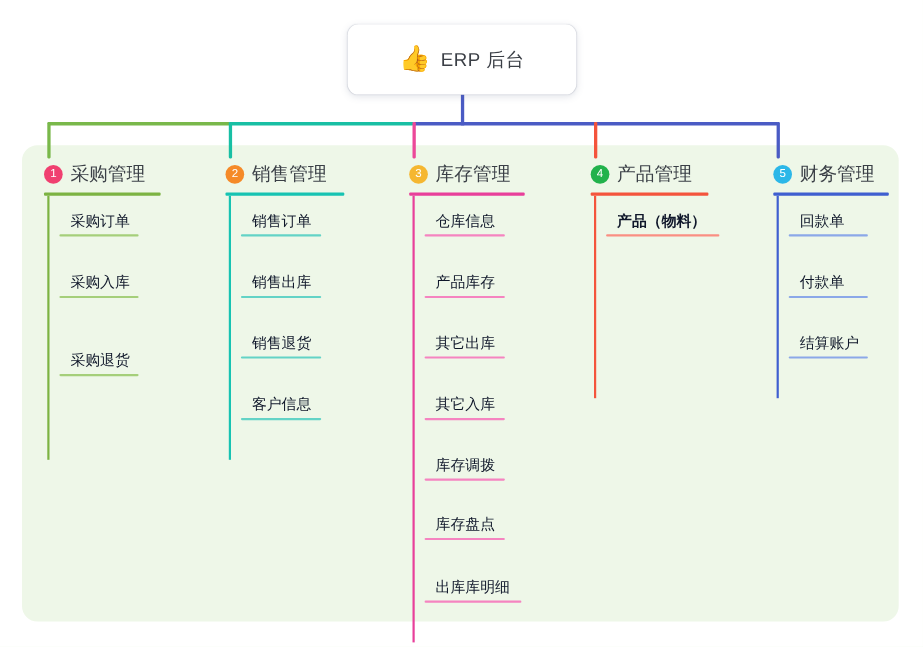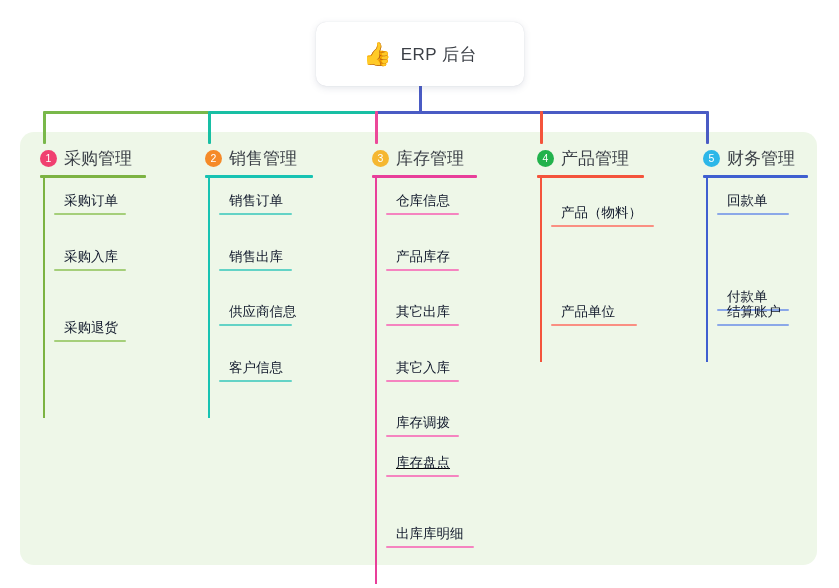--- a/index.html
+++ b/index.html
@@ -105,21 +105,21 @@
         <div class="spine" style="height: 239.5px; background: rgb(23, 195, 178);"></div>
         <div class="leaf" style="top: 47px; width: 73px;">
           <span class="leaf-label">销售订单</span>
           <div class="leaf-rule" style="width: 73px; background: rgb(99, 211, 198);"></div>
         </div>
         <div class="leaf" style="top: 102.5px; width: 73px;">
           <span class="leaf-label">销售出库</span>
           <div class="leaf-rule" style="width: 73px; background: rgb(99, 211, 198);"></div>
         </div>
         <div class="leaf" style="top: 158px; width: 73px;">
-          <span class="leaf-label">供应商信息</span>
+          <span class="leaf-label">销售退货</span>
           <div class="leaf-rule" style="width: 73px; background: rgb(99, 211, 198);"></div>
         </div>
         <div class="leaf" style="top: 213.5px; width: 73px;">
           <span class="leaf-label">客户信息</span>
           <div class="leaf-rule" style="width: 73px; background: rgb(99, 211, 198);"></div>
         </div>
       </div>
       <div class="col" style="left: 372px;">
         <div class="col-head">
           <span class="badge" style="background: rgb(245, 183, 49);">3</span>
@@ -140,57 +140,53 @@
           <div class="leaf-rule" style="width: 73px; background: rgb(245, 132, 192);"></div>
         </div>
         <div class="leaf" style="top: 213.5px; width: 73px;">
           <span class="leaf-label">其它入库</span>
           <div class="leaf-rule" style="width: 73px; background: rgb(245, 132, 192);"></div>
         </div>
         <div class="leaf" style="top: 269px; width: 73px;">
           <span class="leaf-label">库存调拨</span>
           <div class="leaf-rule" style="width: 73px; background: rgb(245, 132, 192);"></div>
         </div>
-        <div class="leaf" style="top: 309px; width: 73px; text-decoration: underline;">
+        <div class="leaf" style="top: 323px; width: 73px;">
           <span class="leaf-label">库存盘点</span>
           <div class="leaf-rule" style="width: 73px; background: rgb(245, 132, 192);"></div>
         </div>
         <div class="leaf" style="top: 380px; width: 88px;">
           <span class="leaf-label">出库库明细</span>
           <div class="leaf-rule" style="width: 88px; background: rgb(245, 132, 192);"></div>
         </div>
       </div>
       <div class="col" style="left: 537px;">
         <div class="col-head">
           <span class="badge" style="background: rgb(34, 178, 76);">4</span>
           <span class="head-label">产品管理</span>
         </div>
         <div class="head-rule" style="width: 107px; background: rgb(244, 84, 60);"></div>
         <div class="spine" style="height: 184px; background: rgb(244, 84, 60);"></div>
-        <div class="leaf" style="top: 59px; width: 103px;">
+        <div class="leaf" style="top: 47px; width: 103px; font-weight: bold;">
           <span class="leaf-label">产品（物料）</span>
           <div class="leaf-rule" style="width: 103px; background: rgb(250, 143, 130);"></div>
-        </div>
-        <div class="leaf" style="top: 158px; width: 86px;">
-          <span class="leaf-label">产品单位</span>
-          <div class="leaf-rule" style="width: 86px; background: rgb(250, 143, 130);"></div>
         </div>
       </div>
       <div class="col" style="left: 703px;">
         <div class="col-head">
           <span class="badge" style="background: rgb(44, 183, 232);">5</span>
           <span class="head-label">财务管理</span>
         </div>
         <div class="head-rule" style="width: 105px; background: rgb(63, 95, 208);"></div>
         <div class="spine" style="height: 184px; background: rgb(63, 95, 208);"></div>
         <div class="leaf" style="top: 47px; width: 72px;">
           <span class="leaf-label">回款单</span>
           <div class="leaf-rule" style="width: 72px; background: rgb(139, 168, 232);"></div>
         </div>
-        <div class="leaf" style="top: 102.5px; width: 72px; margin-top: 40px;">
+        <div class="leaf" style="top: 102.5px; width: 72px;">
           <span class="leaf-label">付款单</span>
           <div class="leaf-rule" style="width: 72px; background: rgb(139, 168, 232);"></div>
         </div>
         <div class="leaf" style="top: 158px; width: 72px;">
           <span class="leaf-label">结算账户</span>
           <div class="leaf-rule" style="width: 72px; background: rgb(139, 168, 232);"></div>
         </div>
       </div>
     </div>
 </div>

